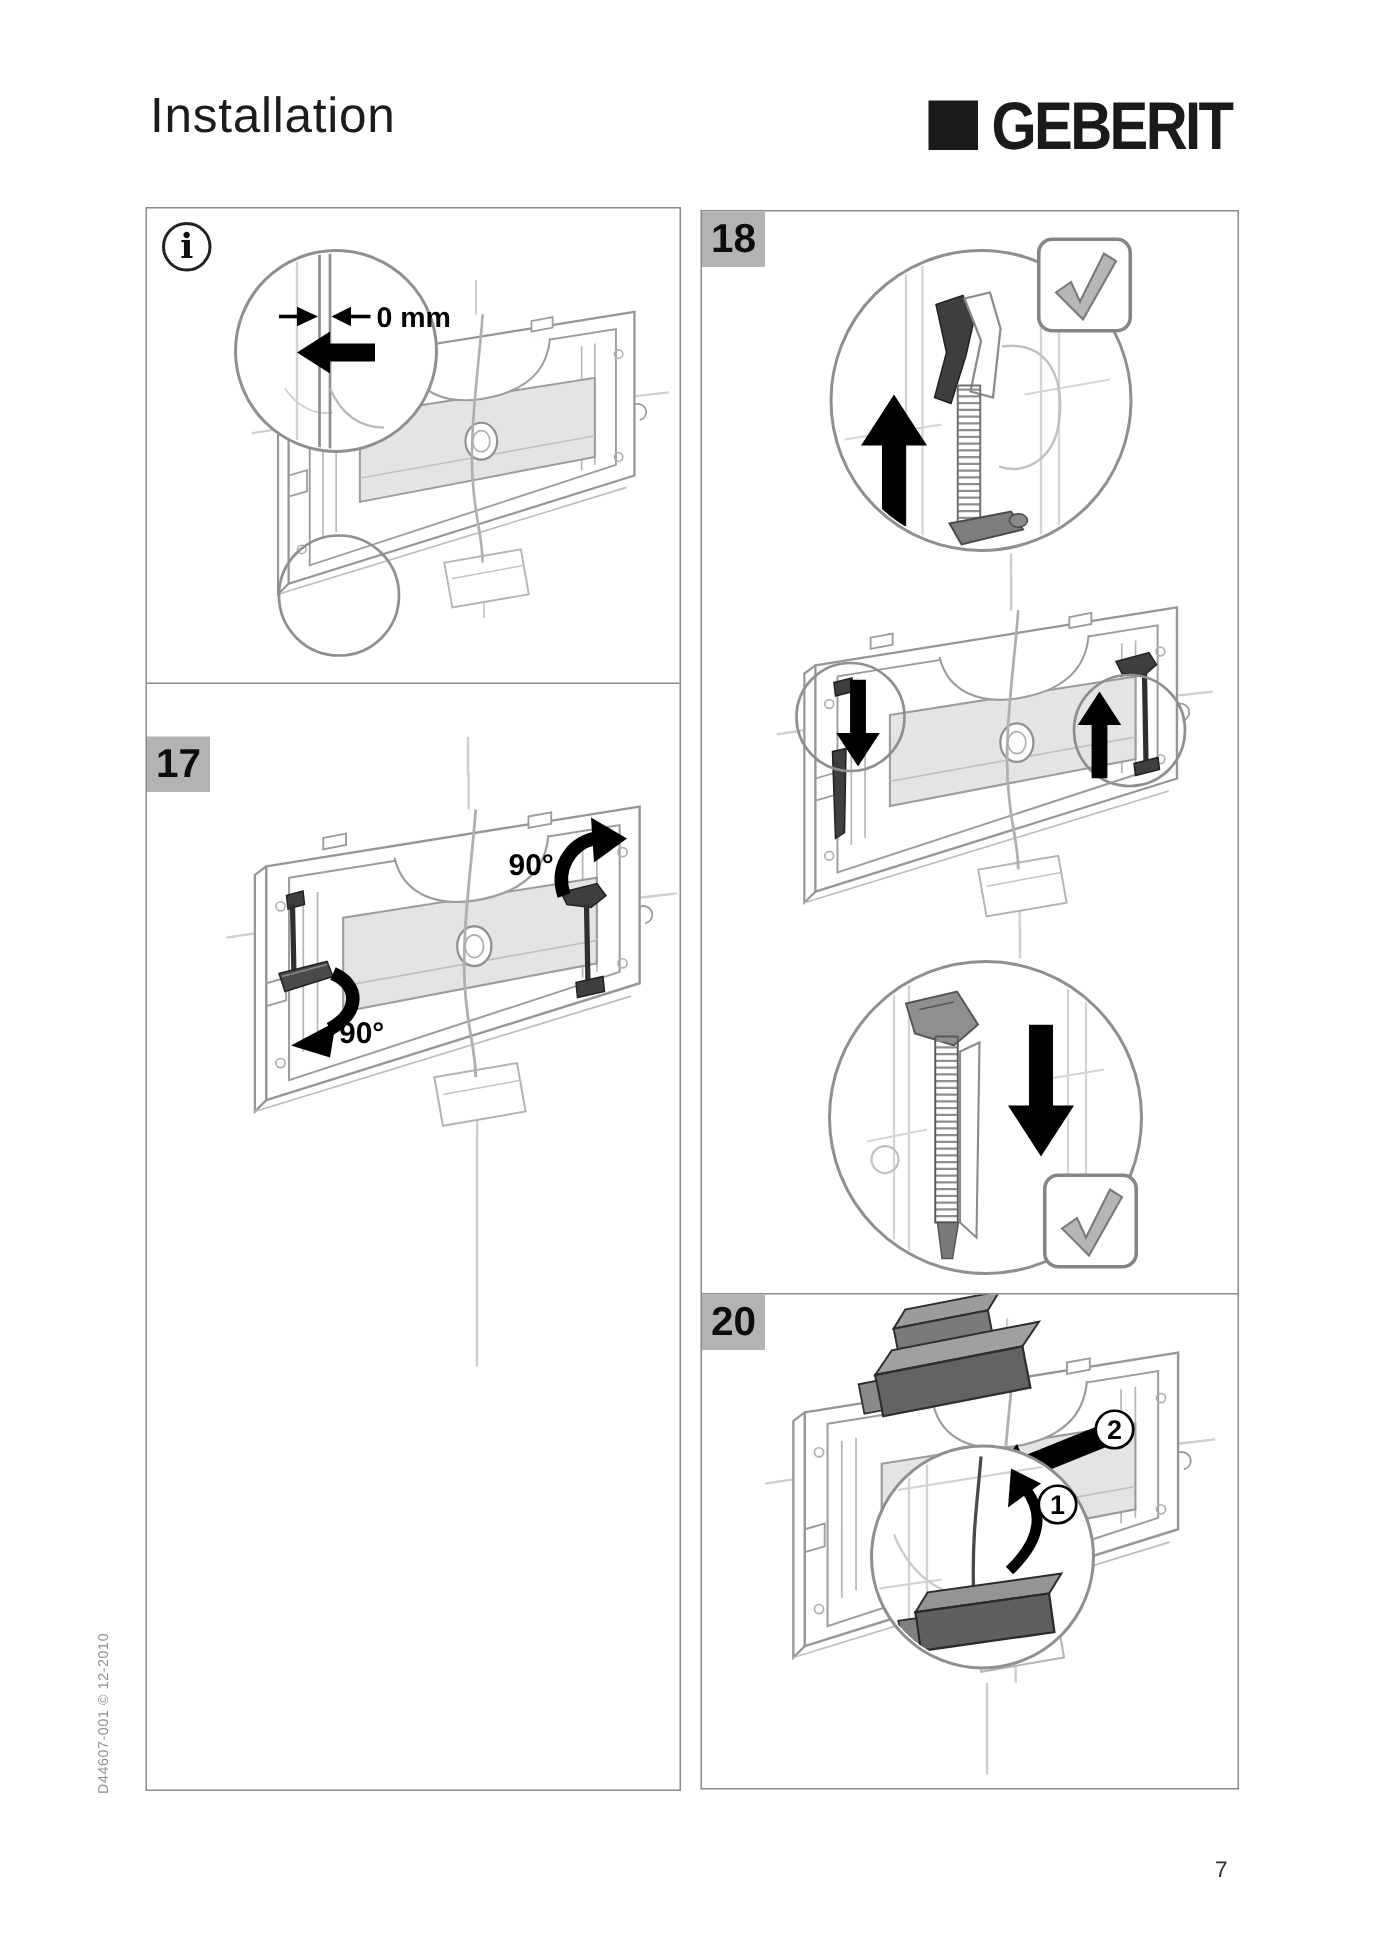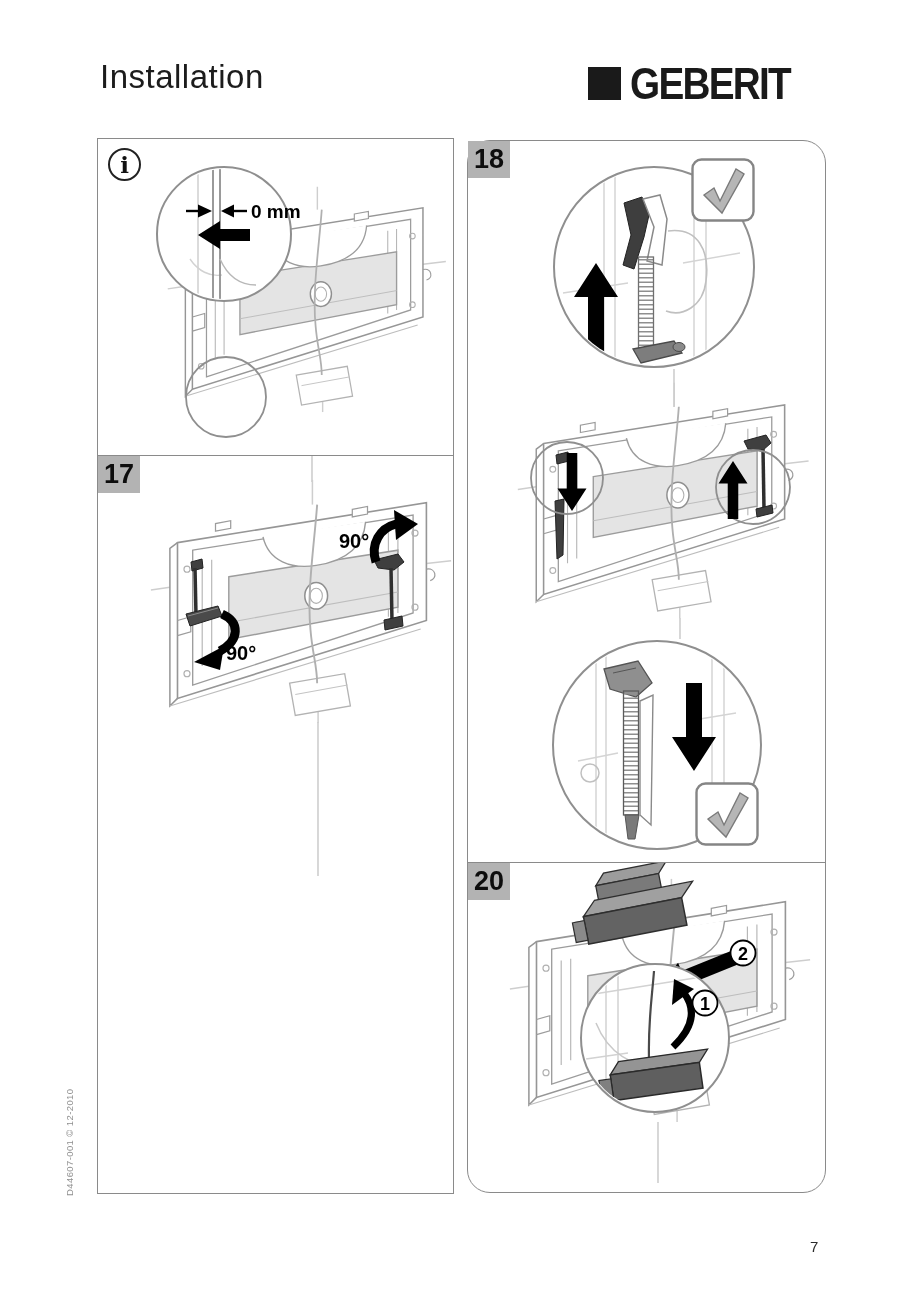--- a/index.html
+++ b/index.html
@@ -5,33 +5,33 @@
   html,body{margin:0;padding:0;background:#fff;}
   .page{
     position:relative;width:920px;height:1290px;background:#ffffff;overflow:hidden;
     font-family:"Liberation Sans","DejaVu Sans",sans-serif;color:#111;
   }
   
   .title{
     position:absolute;left:100px;top:58px;font-size:33px;font-weight:400;
     letter-spacing:.5px;color:#1c1c1c;
   }
-  .logo{position:absolute;left:588px;top:66px;display:flex;align-items:center;height:34px;}
+  .logo{position:absolute;left:619px;top:66px;display:flex;align-items:center;height:34px;}
   .logo-square{width:33px;height:33px;background:#1a1a1a;display:inline-block;}
   .logo-text{
     font-size:45px;font-weight:bold;color:#1a1a1a;letter-spacing:-2px;line-height:33px;
     transform:scaleX(.86);transform-origin:left center;margin-left:9px;
   }
   
   .panel{position:absolute;border:1.5px solid #8a8a8a;box-sizing:border-box;background:#fff;}
   .panel-left{left:97px;top:138px;width:357px;height:1056px;}
-  .panel-right{left:467px;top:140px;width:359px;height:1053px;border-radius:23px;}
+  .panel-right{left:467px;top:140px;width:359px;height:1053px;}
   .sec{position:relative;box-sizing:border-box;}
   .sec-info{height:317px;border-bottom:1px solid #8a8a8a;}
-  .sec-17{height:736px;}
+  .sec-17{height:736px;margin-top:35px;}
   .sec-18{height:722px;border-bottom:1px solid #8a8a8a;}
   .sec-19{height:328px;}
   .sec svg.diagram{position:absolute;left:0;top:0;}
   .step-badge{
     position:absolute;left:0;top:0;width:42px;height:37px;background:#b3b3b3;
     color:#0d0d0d;font-size:27px;font-weight:bold;display:flex;align-items:center;
     justify-content:center;z-index:5;
   }
   .info-badge{
     position:absolute;left:10px;top:9px;width:33px;height:33px;border:2px solid #222;

